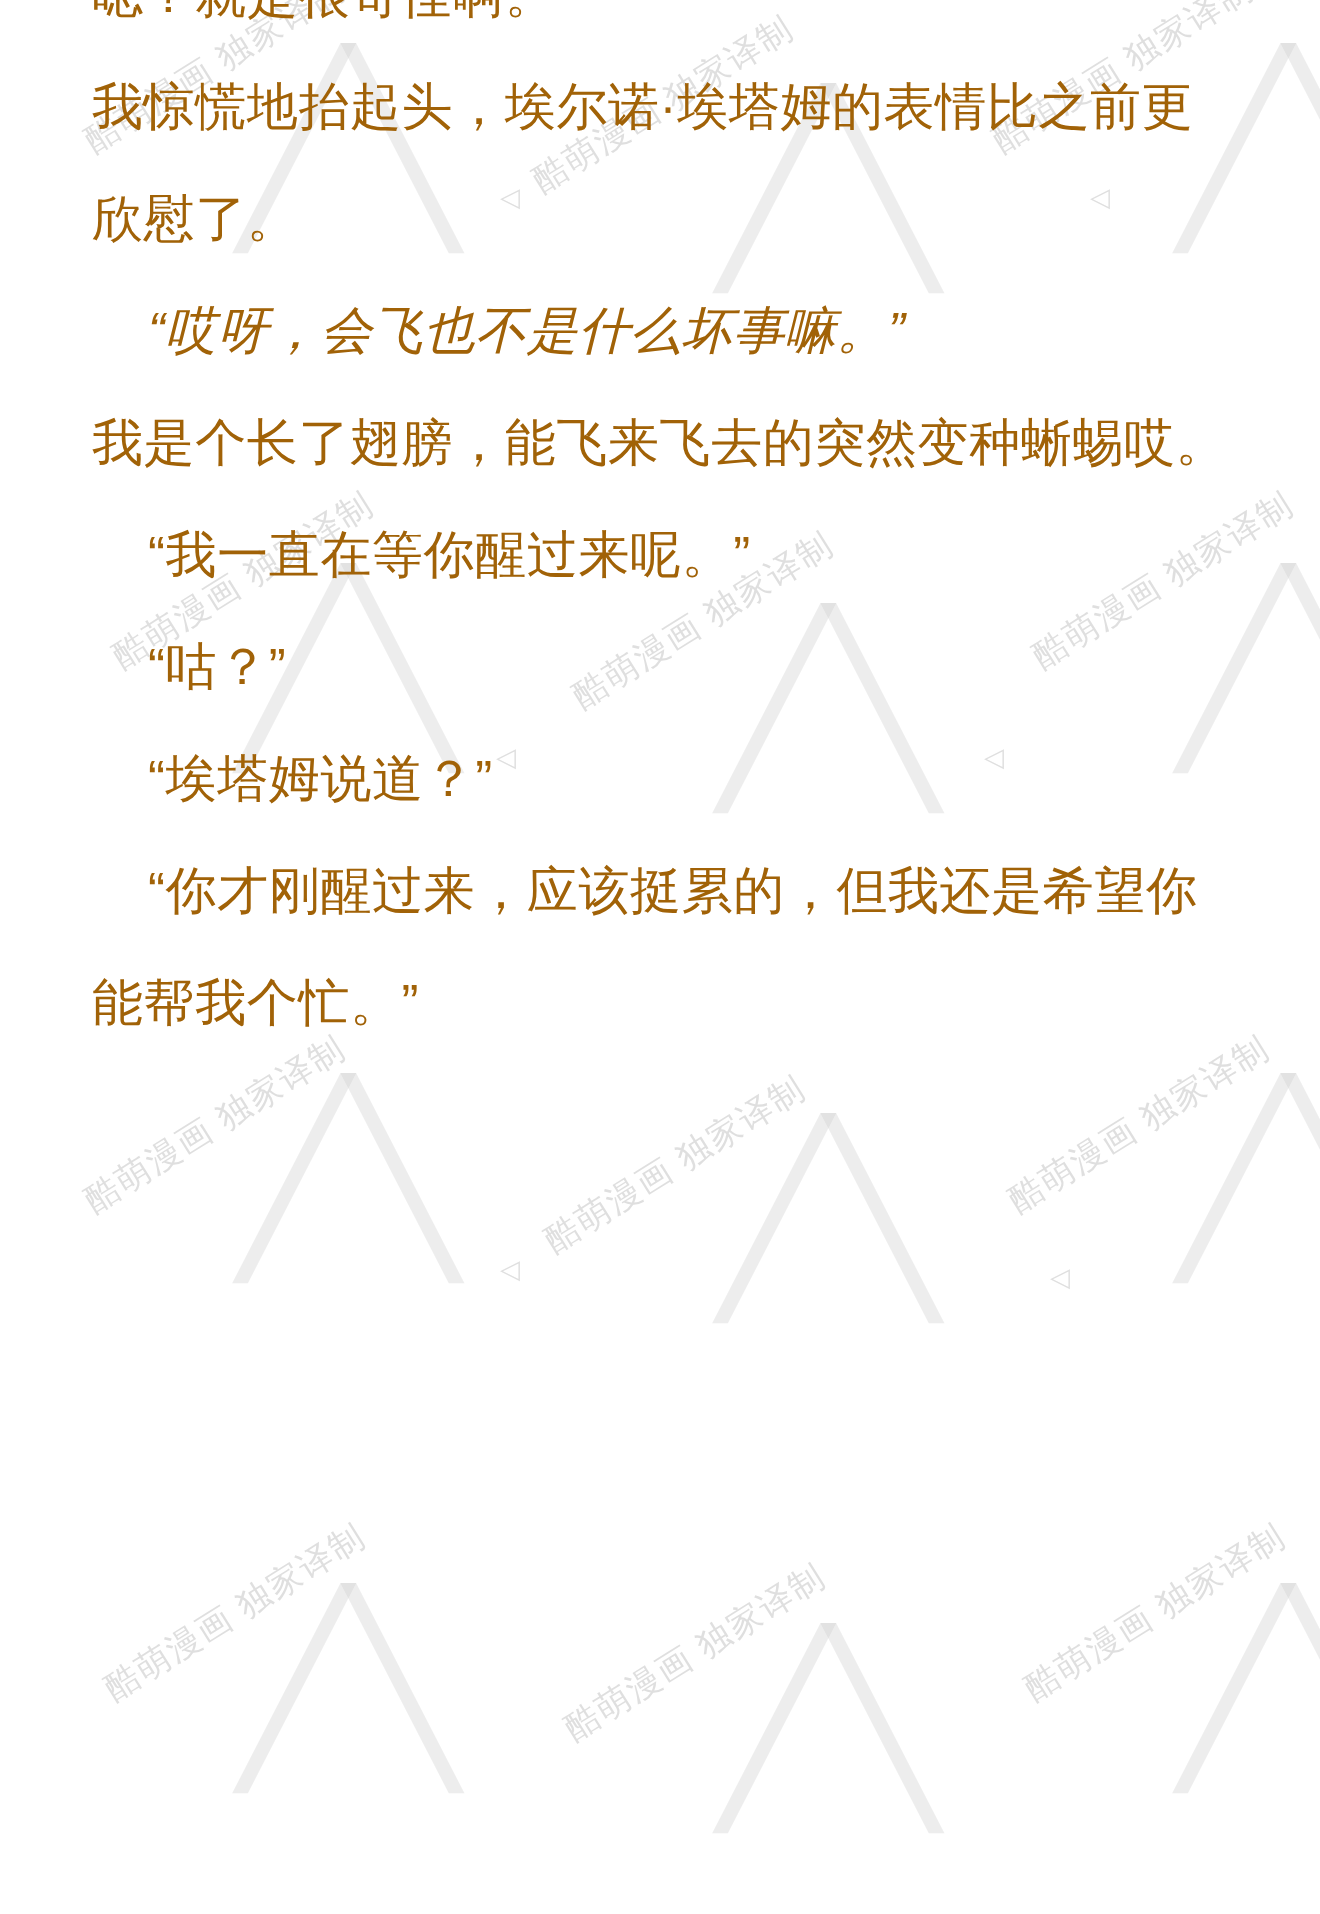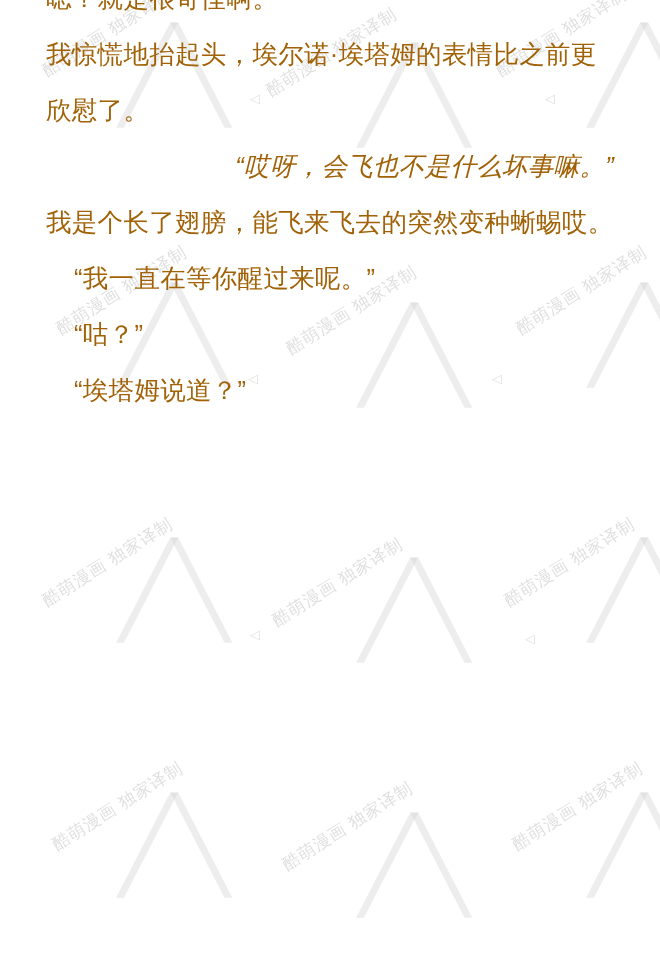--- a/index.html
+++ b/index.html
@@ -50,21 +50,21 @@
   }
   .para {
     color: #a16207;
     font-size: 25.5px;
     line-height: 56px;
     letter-spacing: 0.3px;
     margin: 0;
     white-space: pre-wrap;
   }
   .para.indent { text-indent: 28px; }
-  .para.italic { font-style: italic; text-align: right; }
+  .para.italic { font-style: italic; }
   .clip-top {
     overflow: hidden;
     height: 26px;
   }
   .clip-top .para { margin-top: -30px; }
   .clip-bottom {
     overflow: hidden;
     height: 30px;
   }
 </style>
@@ -111,16 +111,17 @@
     <div class="clip-top">
       <p class="para">嗯？就是很奇怪啊。</p>
     </div>
 
     <p class="para">我惊慌地抬起头，埃尔诺·埃塔姆的表情比之前更欣慰了。</p>
     <p class="para indent italic">“哎呀，会飞也不是什么坏事嘛。”</p>
     <p class="para">我是个长了翅膀，能飞来飞去的突然变种蜥蜴哎。</p>
     <p class="para indent">“我一直在等你醒过来呢。”</p>
     <p class="para indent">“咕？”</p>
     <p class="para indent">“埃塔姆说道？”</p>
+    <p class="para indent">“你才刚醒过来，应该挺累的，但我还是希望你能帮我个忙。”</p>
 
 
   </div>
 </div>
 
 </body></html>

